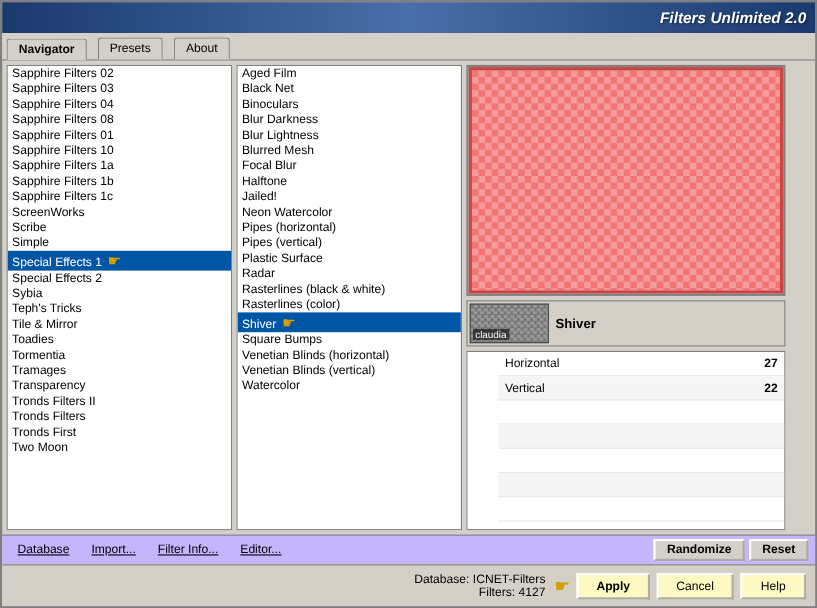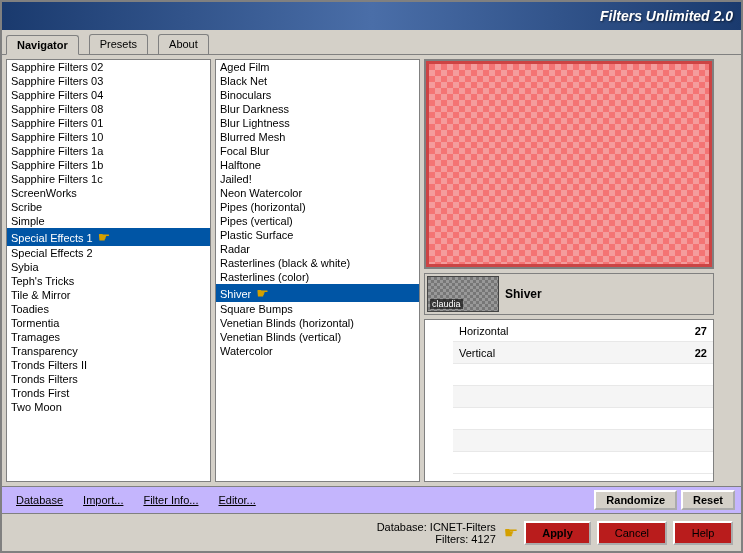--- a/index.html
+++ b/index.html
@@ -253,21 +253,21 @@
       font-size: 11px;
       align-items: flex-end;
     }
     .action-buttons {
       display: flex;
       gap: 6px;
       align-items: center;
     }
     .action-btn {
       padding: 4px 16px;
-      background: #b91c1c;
+      background: #fef9c3;
       border: 2px outset #fff;
       cursor: pointer;
       font-size: 11px;
       min-width: 60px;
       text-align: center;
     }
     .action-btn.apply {
       font-weight: bold;
     }
     

